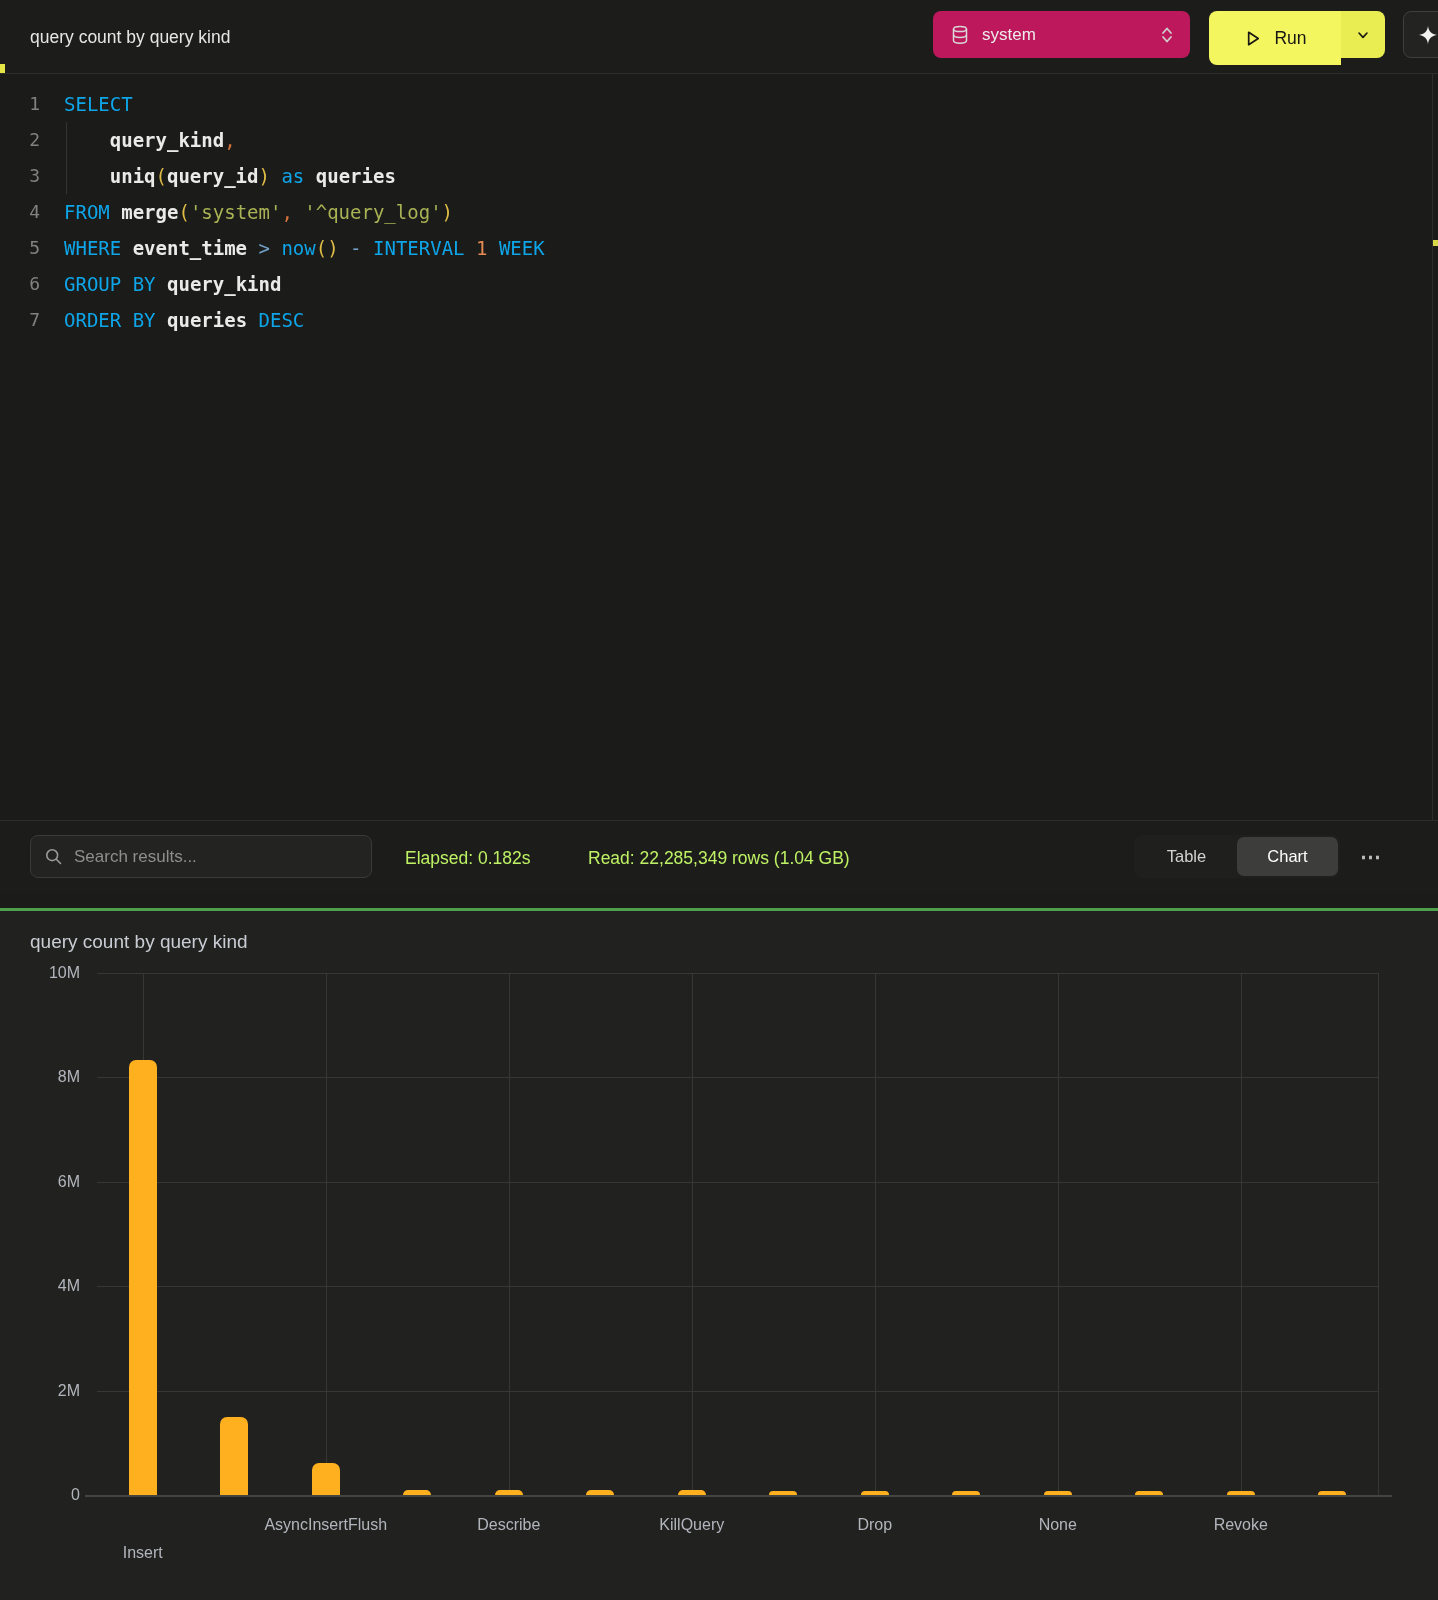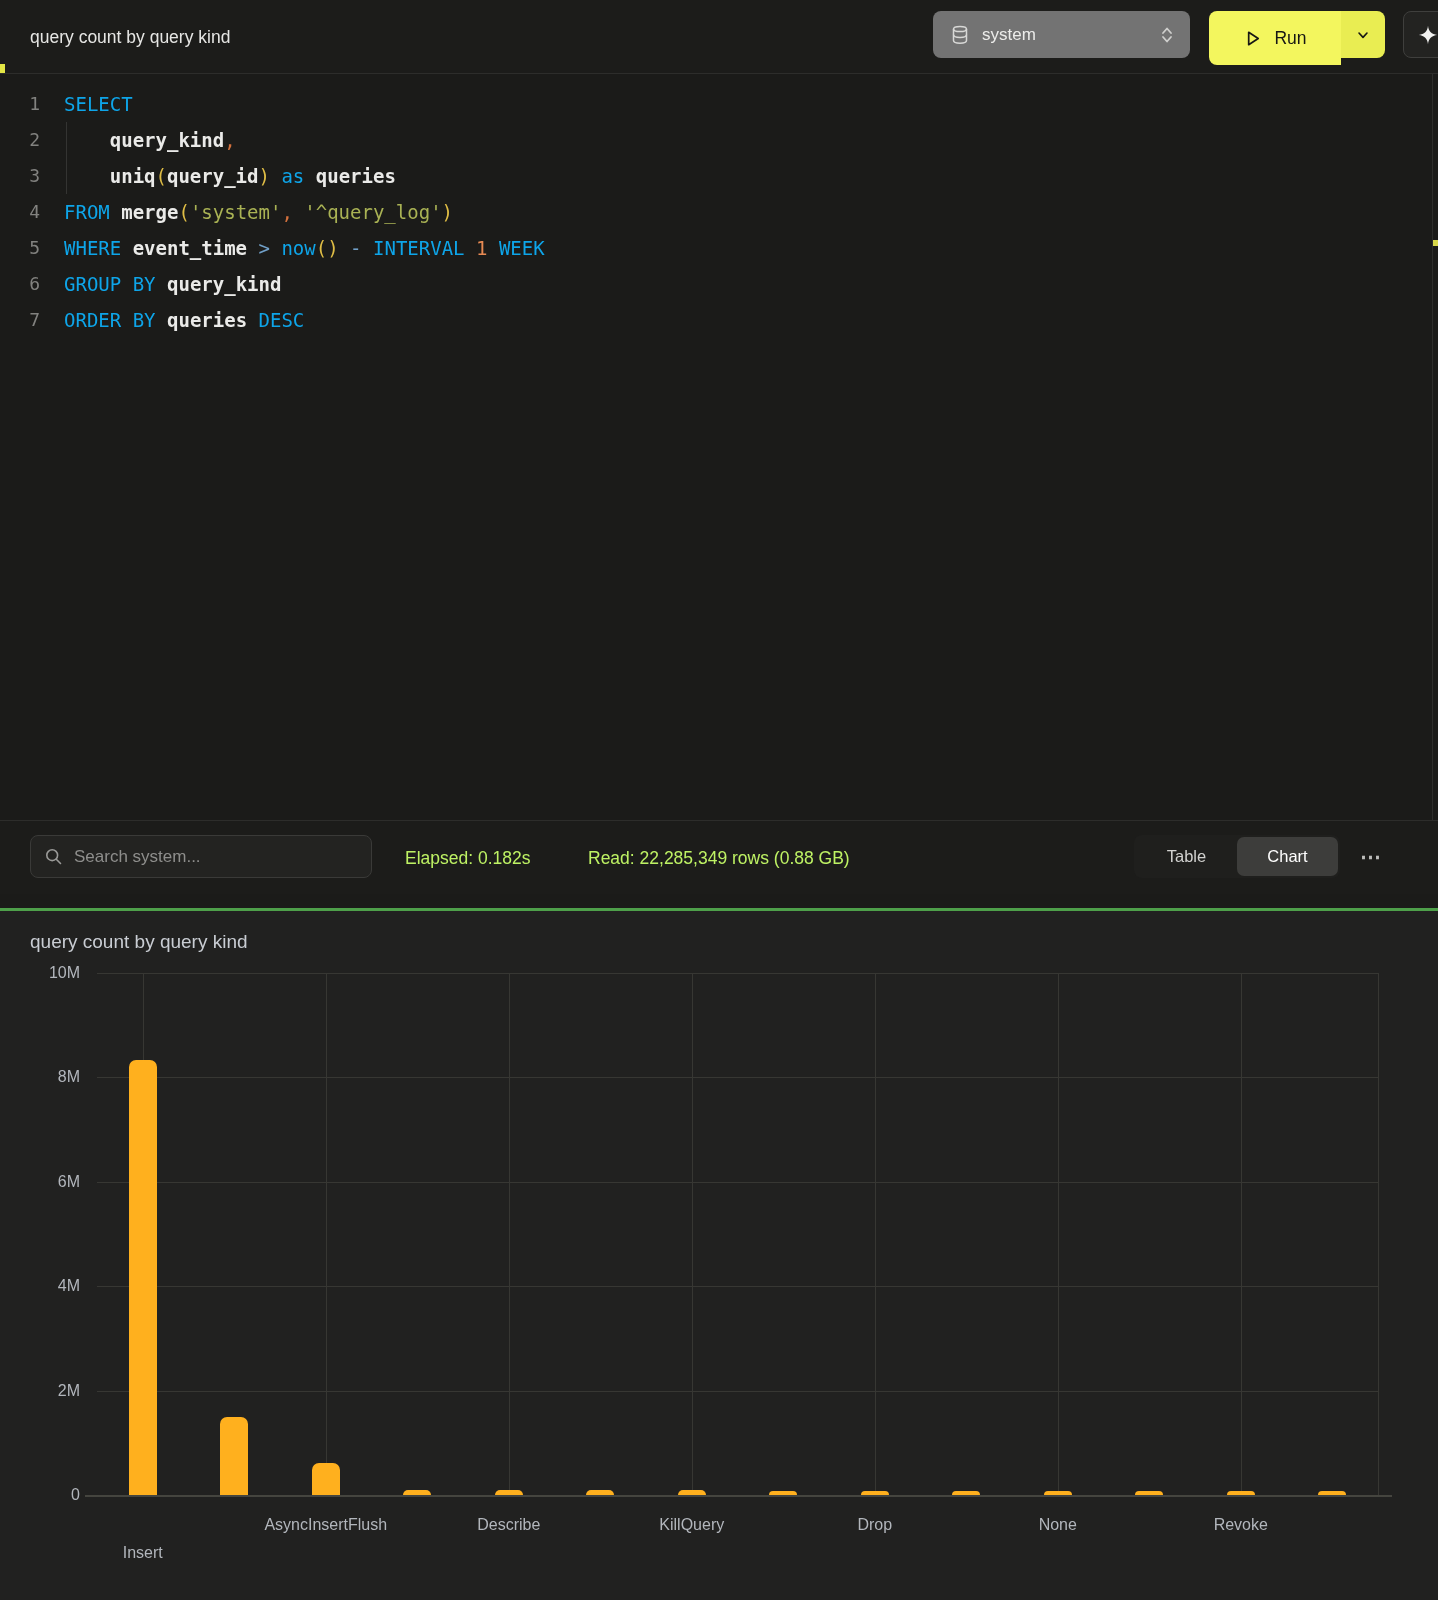--- a/index.html
+++ b/index.html
@@ -5,21 +5,21 @@
   html,body{margin:0;padding:0;}
   body{
     width:1438px;height:1600px;position:relative;overflow:hidden;
     background:#1b1b19;font-family:"Liberation Sans",sans-serif;
     -webkit-font-smoothing:antialiased;
   }
   
   .topbar{position:absolute;top:0;left:0;right:0;height:73px;background:#1c1c1a;border-bottom:1px solid #2d2d2b;}
   .topbar-title{position:absolute;left:30px;top:50%;transform:translateY(-50%);font-size:17.5px;color:#e6e6e4;}
   .yellow-dash-top{position:absolute;left:0;top:64px;width:5px;height:9px;background:#e3e645;}
-  .db-selector{position:absolute;left:933px;top:11px;width:257px;height:47px;background:#737373;border-radius:8px;
+  .db-selector{position:absolute;left:933px;top:11px;width:257px;height:47px;background:#be185d;border-radius:8px;
     display:flex;align-items:center;padding:0 14px 0 18px;box-sizing:border-box;cursor:pointer;}
   .db-label{color:#ececea;font-size:17px;margin-left:13px;flex:1;}
   .run-main{position:absolute;left:1209px;top:11px;width:132px;height:54px;background:#f3f65e;border-radius:8px 0 0 8px;
     display:flex;align-items:center;justify-content:center;gap:12px;color:#161614;font-size:17.5px;cursor:pointer;}
   .run-caret{position:absolute;left:1341px;top:11px;width:44px;height:47px;background:#e9ed52;border-radius:0 8px 8px 0;
     display:flex;align-items:center;justify-content:center;cursor:pointer;}
   .sparkle-btn{position:absolute;left:1403px;top:11px;width:52px;height:47px;background:#232321;border:1px solid #3f3f3d;
     border-radius:8px;display:flex;align-items:center;box-sizing:border-box;padding-left:13px;cursor:pointer;}
   
   .editor{position:absolute;top:74px;left:0;right:0;height:746px;background:#1b1b19;padding-top:12px;box-sizing:border-box;}
@@ -138,24 +138,24 @@
 <div class="indent-guide"></div>
 <div class="scroll-line"></div>
 <div class="scroll-mark"></div>
 
 <div class="results-bar">
   <div class="search-box">
     <svg width="17" height="17" viewBox="0 0 17 17">
       <circle cx="7.2" cy="7.2" r="5.4" fill="none" stroke="#9a9a98" stroke-width="1.6"></circle>
       <line x1="11.3" y1="11.3" x2="15.5" y2="15.5" stroke="#9a9a98" stroke-width="1.6" stroke-linecap="round"></line>
     </svg>
-    <span class="search-ph">Search system...</span>
+    <span class="search-ph">Search results...</span>
   </div>
   <div class="stat stat-elapsed">Elapsed: 0.182s</div>
-  <div class="stat stat-read">Read: 22,285,349 rows (0.88 GB)</div>
+  <div class="stat stat-read">Read: 22,285,349 rows (1.04 GB)</div>
 
   <div class="toggle">
     <div class="seg">Table</div>
     <div class="seg active">Chart</div>
   </div>
   <div class="more-btn">⋯</div>
 </div>
 
 <div class="divider-green"></div>
 <div class="chart-panel">

